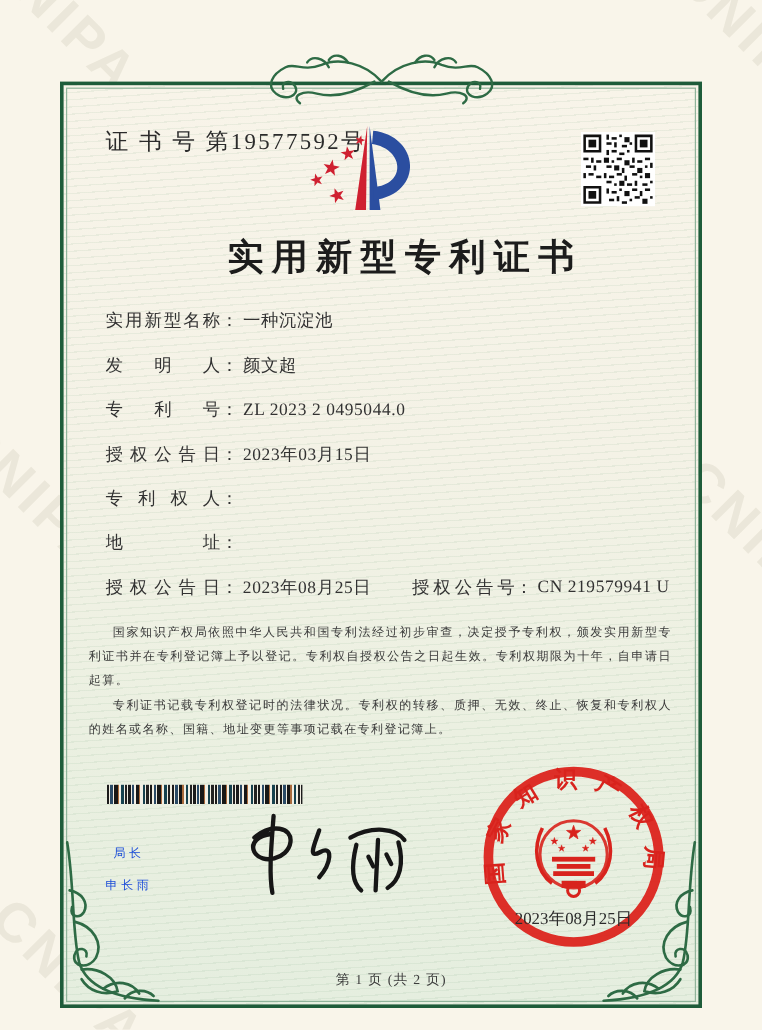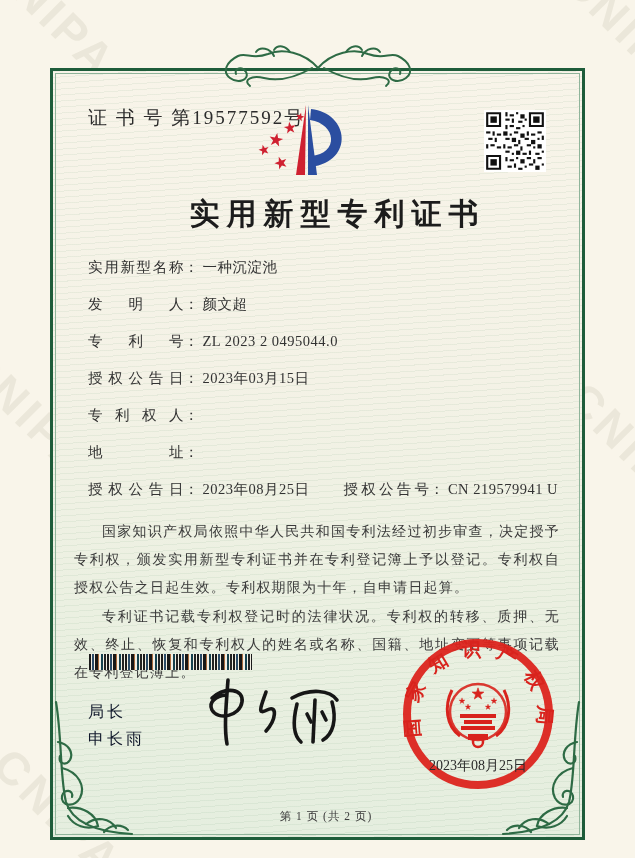--- a/index.html
+++ b/index.html
@@ -51,35 +51,35 @@
   .flabel {
     display:inline-block; width:96px; text-align:justify; text-align-last:justify;
     letter-spacing:0.5px; white-space:nowrap; overflow:hidden;
   }
   .fcolon { margin:0 4px 0 0; }
   .fvalue { letter-spacing:0.5px; white-space:nowrap; }
   .frow-double .pair2 { display:flex; align-items:center; margin-left:34px; }
   .frow-double .pair2 .flabel { width:86px; }
   .paras { position:absolute; left:74px; top:518px; width:486px; }
   .para {
-    font-size:14px; line-height:2.0; text-indent:2em; letter-spacing:1.2px;
+    font-size:10px; line-height:2.0; text-indent:2em; letter-spacing:1.2px;
     color:#3a3a3a; text-align:justify; margin-bottom:1px;
     font-style:normal;
   }
   .barcode {
     position:absolute; left:89px; top:654px; width:163px; height:16px;
     background:repeating-linear-gradient(90deg,
       #1b1b1b 0 2px, #f2efe4 2px 3px, #2a4a66 3px 5px, #f2efe4 5px 6px,
       #171717 6px 9px, #a96b3d 9px 10px, #f2efe4 10px 12px, #17424e 12px 14px,
       #f2efe4 14px 15px, #222 15px 17px, #f2efe4 17px 18px);
   }
   .director {
     position:absolute; left:88px; top:698px;
     font-family:"Liberation Sans","DejaVu Sans",sans-serif;
-    font-size:16px; color:#0f172a; letter-spacing:3px; line-height:27px;
+    font-size:10px; color:#1d4ed8; letter-spacing:3px; line-height:27px;text-align:center;
   }
   .signature { position:absolute; left:196px; top:676px; }
   .seal { position:absolute; left:398px; top:634px; z-index:3; }
   .footer {
     position:absolute; left:0; top:809px; width:100%; text-align:center;
     font-size:11.5px; letter-spacing:1px; color:#3c3c3c;padding-left:17px;
   }
 </style>
 </head>
 <body>

